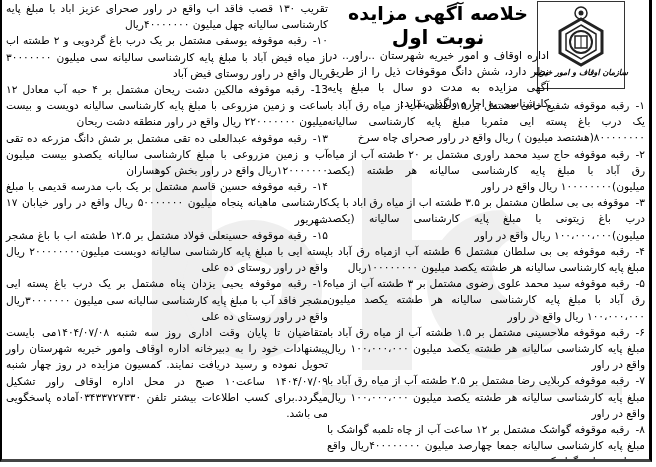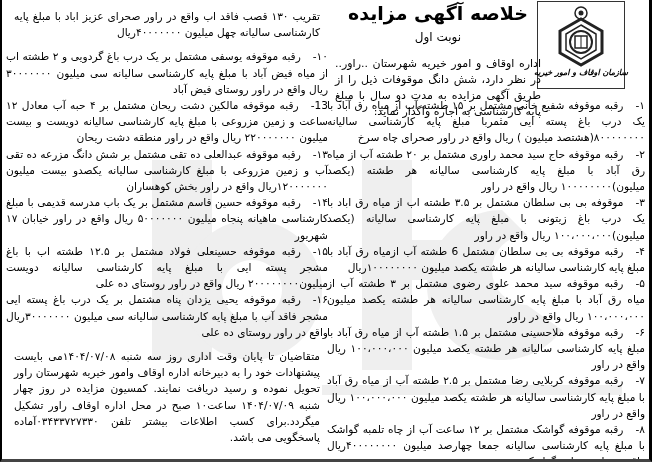--- a/index.html
+++ b/index.html
@@ -23,25 +23,25 @@
   .header { position: relative; height: 97px; }
   .logo {
     position: absolute; right: 20px; top: 1px; width: 88px; height: 88px;
     border: 1px solid #333; box-sizing: border-box; background: #fff;
     display: flex; flex-direction: column; align-items: center; justify-content: flex-start;
   }
   .logo svg { margin-top: 3px; }
   .logo-text { font-size: 8px; line-height: 10px; font-style: italic; font-weight: bold; margin-top: 1px; white-space: nowrap; direction: rtl; }
   .title-wrap { position: absolute; right: 96px; left: 0; top: 0; text-align: center; }
   .title { font-size: 19px; font-weight: bold; line-height: 26px; margin-top: 0; }
-  .subtitle { font-size: 12px; font-weight: normal; line-height: 22px; }
+  .subtitle { font-size: 20px; font-weight: bold; line-height: 22px; }
   .intro { position: absolute; right: 96px; left: 0; top: 48px; font-size: 11px; line-height: 16px; }
   .item { margin: 0; padding: 0; }
-  .item .num { margin-left: 12px; }
-  p { margin: 8px; }
+  .item .num { margin-left: 6px; }
+  p { margin: 0; }
 </style>
 </head>
 <body>
 
 <div class="page">
 
   <svg class="watermark" viewBox="0 0 520 300" xmlns="http://www.w3.org/2000/svg">
     <path d="M30 40 h60 v200 h-60 z" fill="#555"></path>
     <path d="M130 100 a70 70 0 1 0 0.1 0 z M130 140 a30 30 0 1 1 -0.1 0 z" fill="#555"></path>
     <path d="M240 40 h50 v80 h40 v40 h-40 v90 h-50 z" fill="#555"></path>

